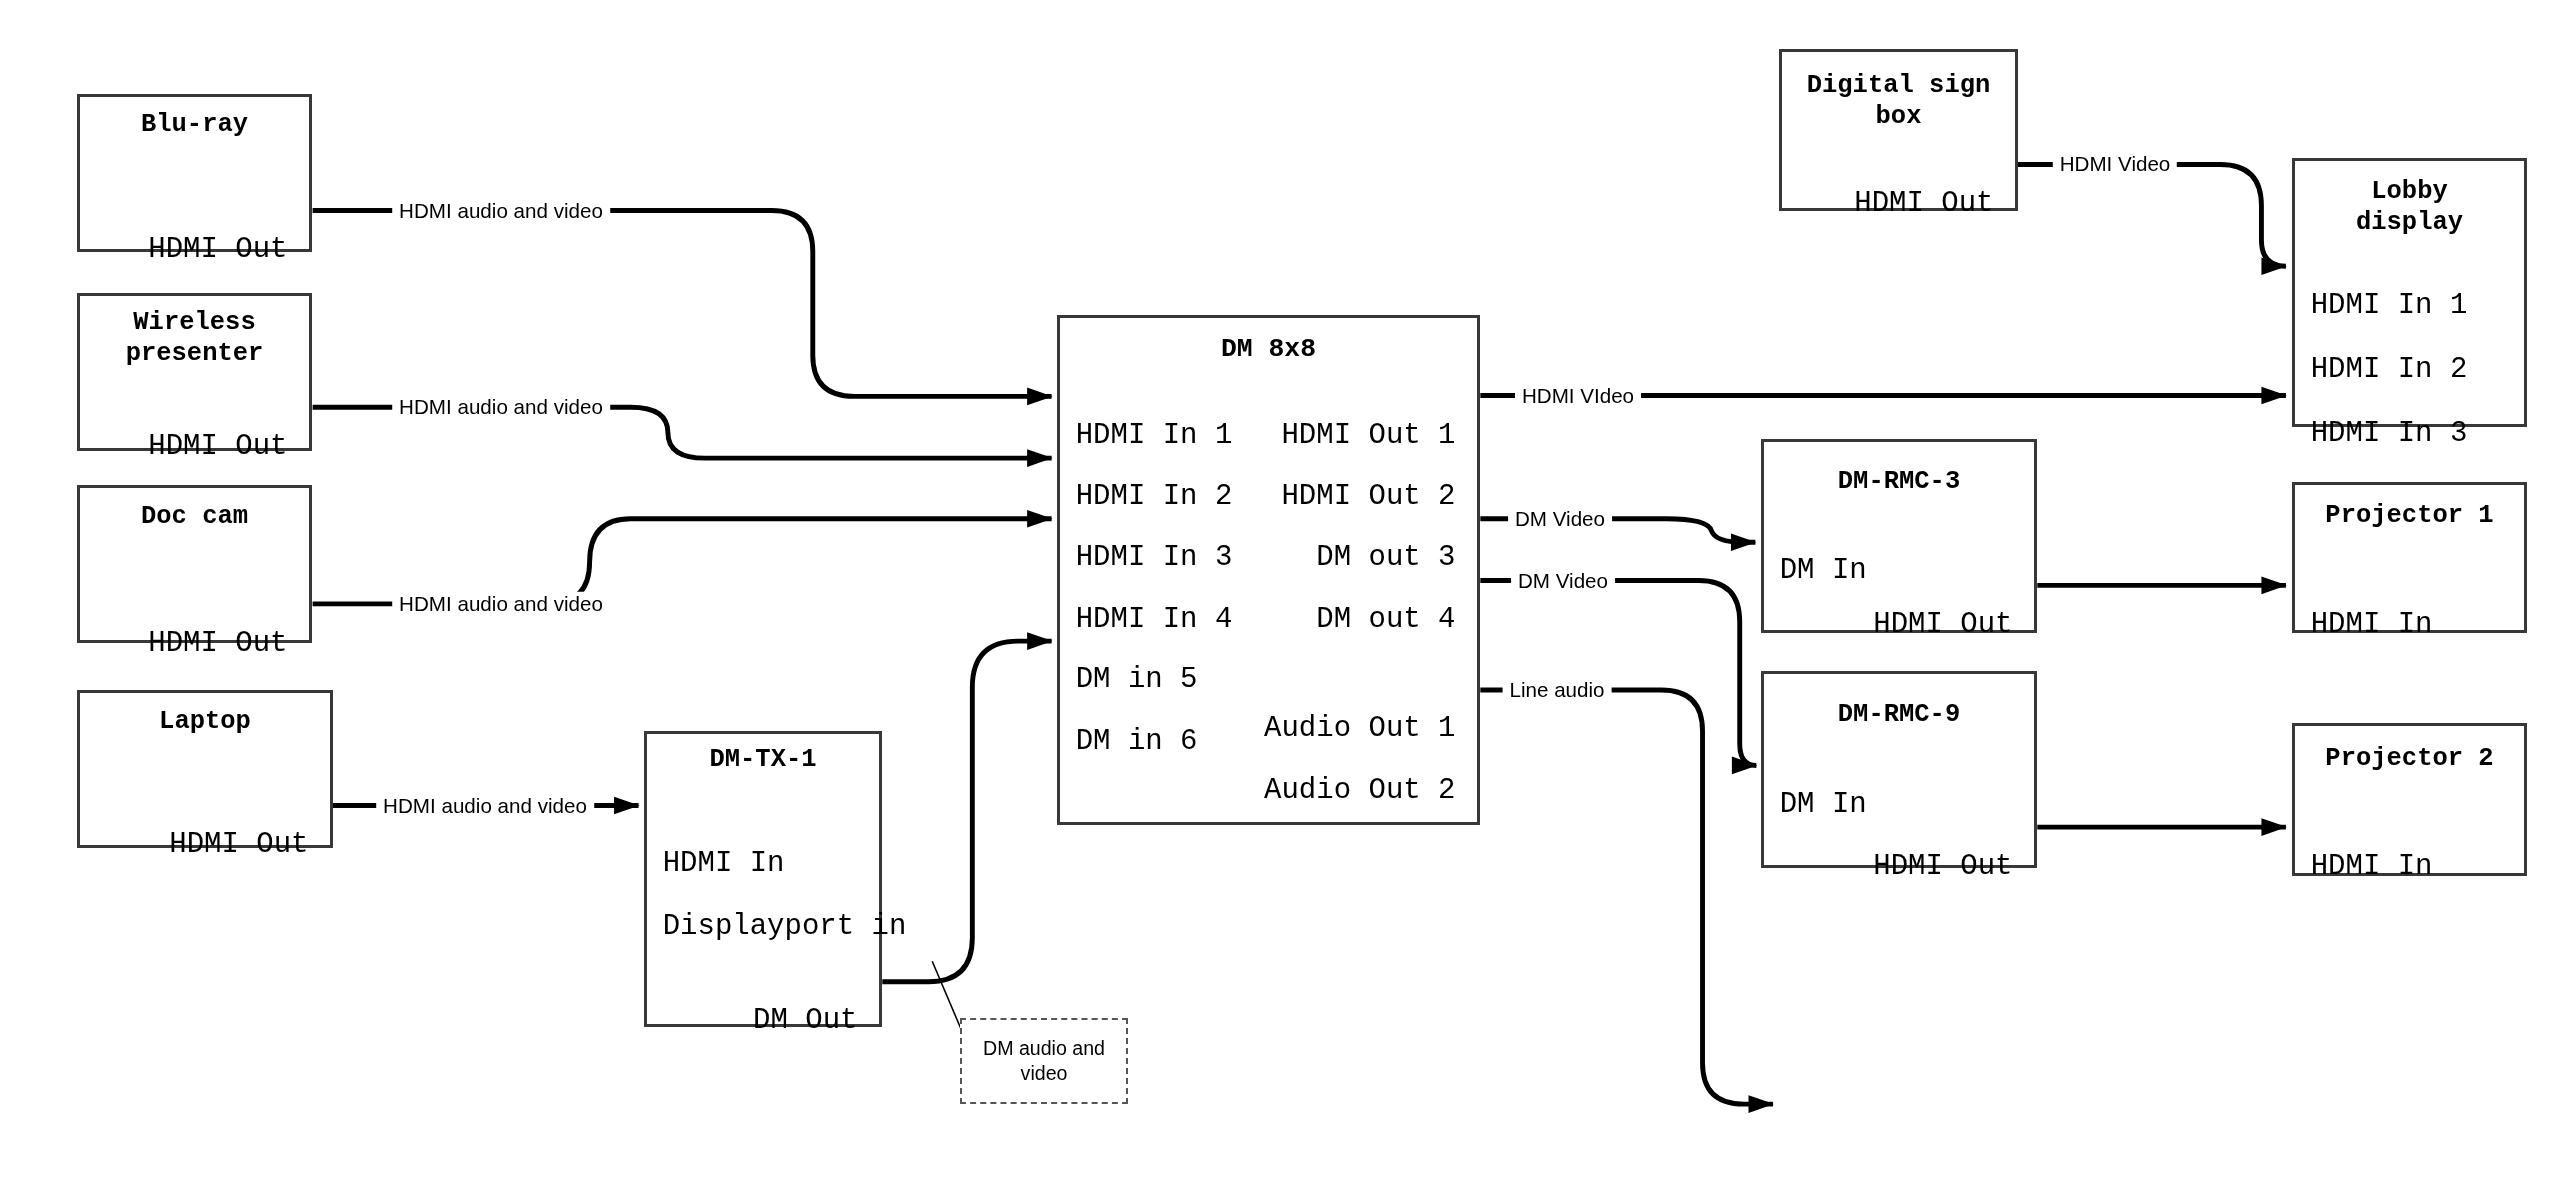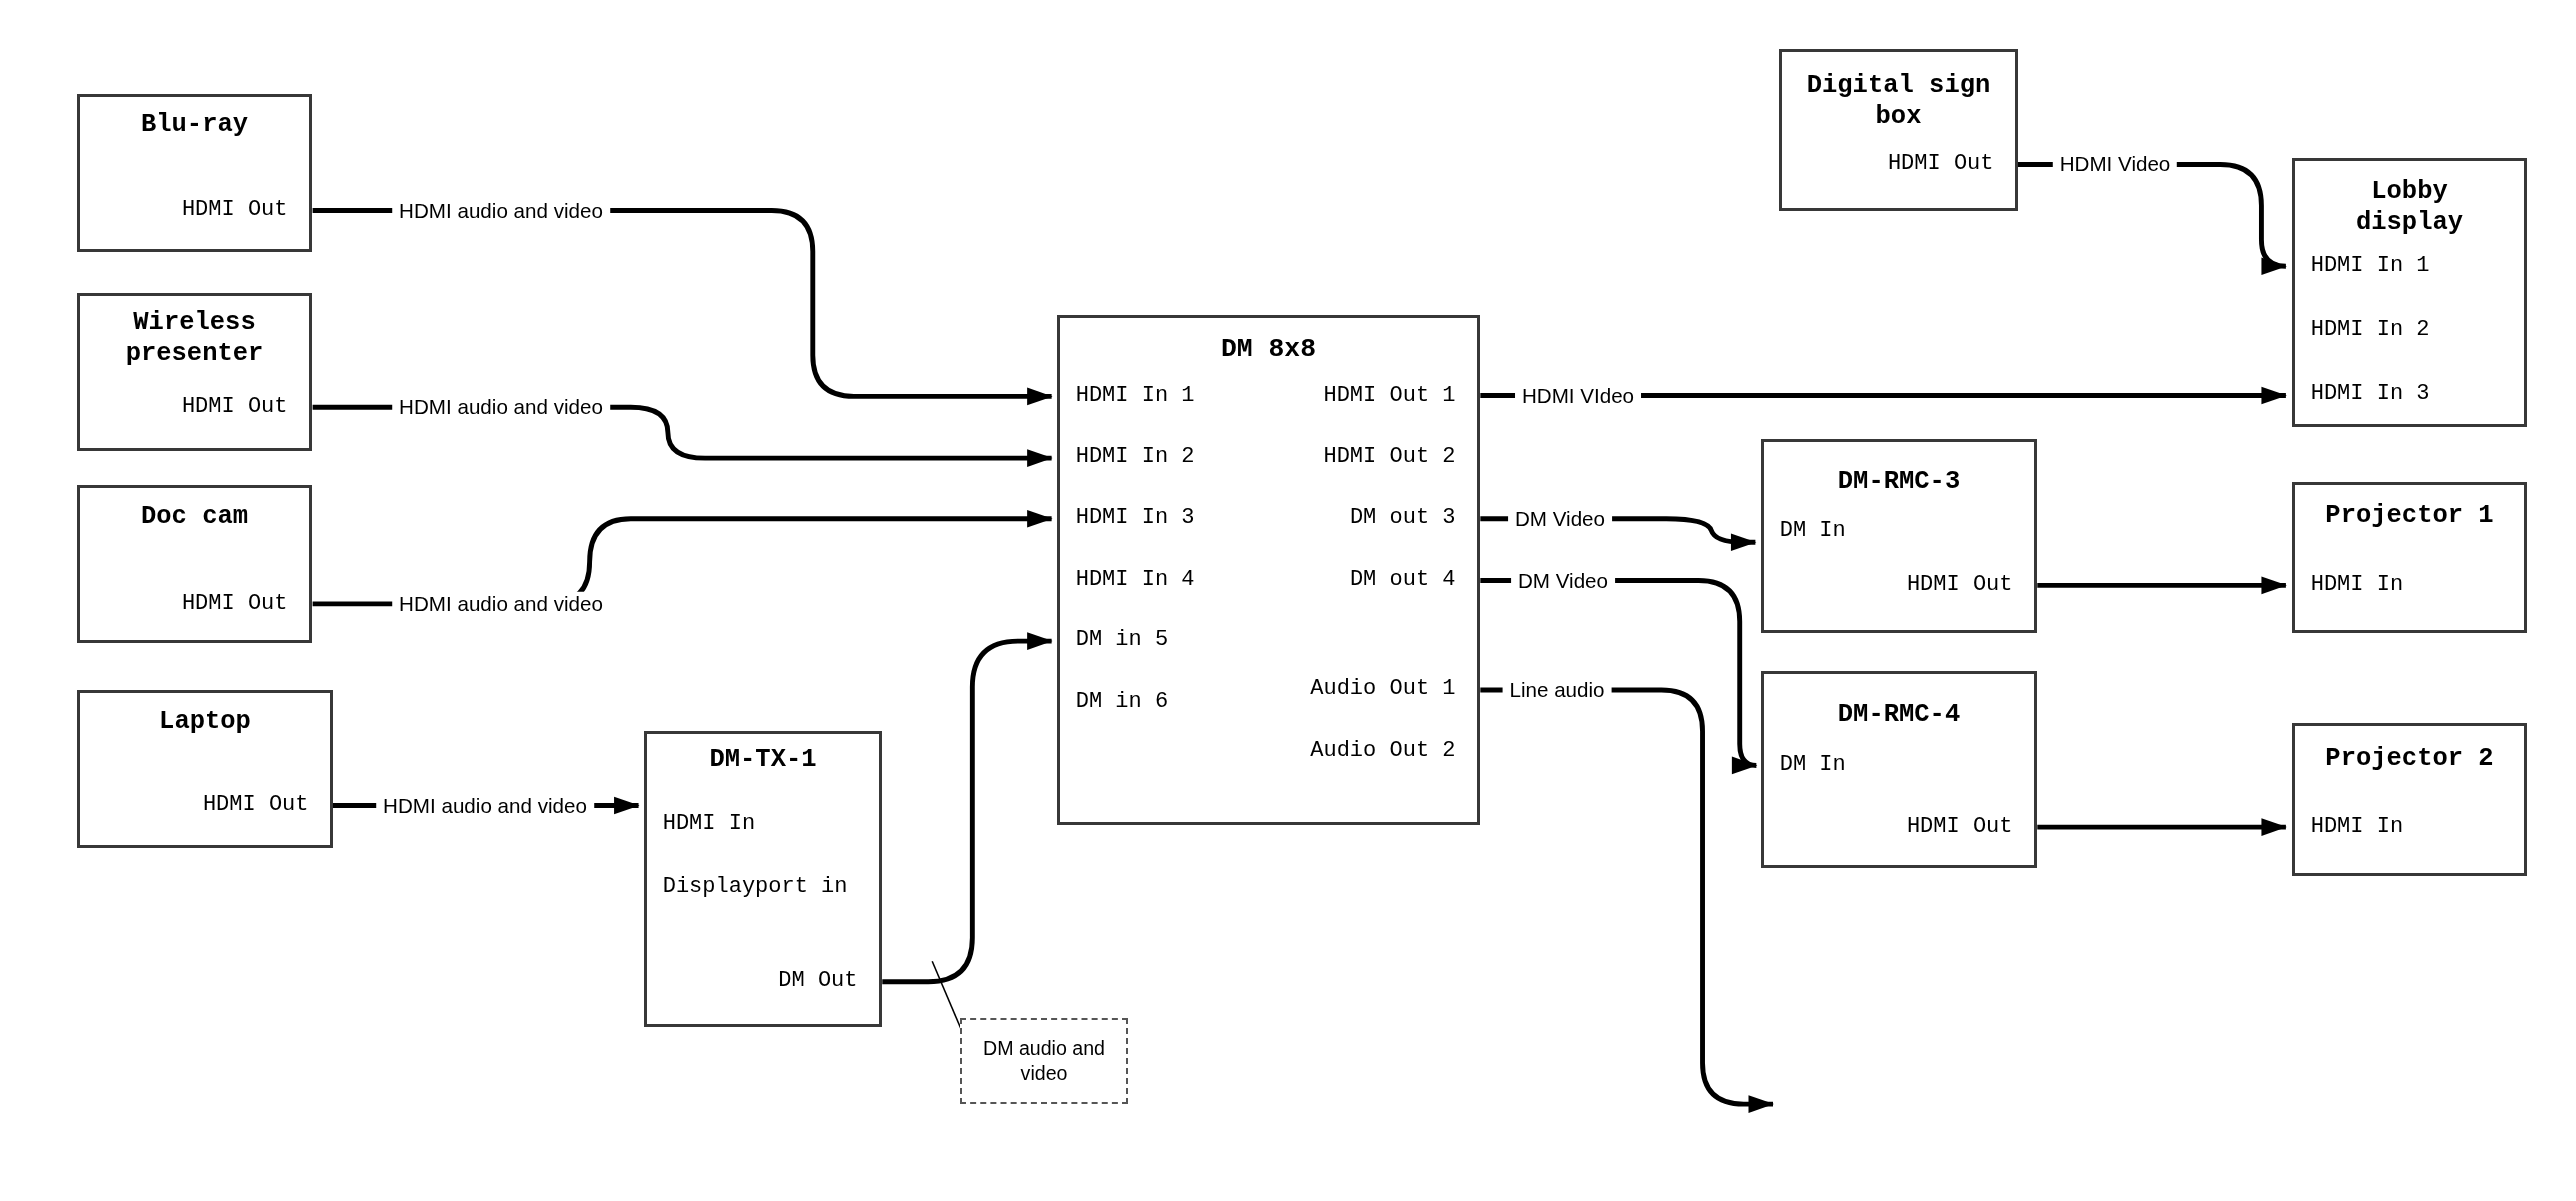--- a/index.html
+++ b/index.html
@@ -34,23 +34,24 @@
     left: 0;
     width: 100%;
     text-align: center;
     font-weight: bold;
     font-size: 25.5px;
     line-height: 31px;
     white-space: pre-line;
   }
   .port {
     position: absolute;
-    font-size: 22px;
+    font-size: 29px;
     line-height: 27.4px;
     white-space: nowrap;
+    margin-top: 40px;
   }
   .pl { left: 15.7px; }
   .pr { right: 21.5px; text-align: right; }
   .wire-label {
     position: absolute;
     transform: translate(-50%, -50%);
     background: #ffffff;
     padding: 0 6.9px;
     font-size: 20.6px;
     line-height: 24.5px;
@@ -161,21 +162,21 @@
     <div class="port pl" style="top:75px">DM In</div>
     <div class="port pr" style="top:129px">HDMI Out</div>
   </div>
 
   <div class="box" style="left:2292px; top:482px; width:235px; height:151px">
     <div class="title" style="top:14.7px">Projector 1</div>
     <div class="port pl" style="top:86px">HDMI In</div>
   </div>
 
   <div class="box" style="left:1761px; top:671px; width:276px; height:197px">
-    <div class="title" style="top:24.5px">DM-RMC-4</div>
+    <div class="title" style="top:24.5px">DM-RMC-9</div>
     <div class="port pl" style="top:77px">DM In</div>
     <div class="port pr" style="top:139px">HDMI Out</div>
   </div>
 
   <div class="box" style="left:2292px; top:723px; width:235px; height:153px">
     <div class="title" style="top:16.6px">Projector 2</div>
     <div class="port pl" style="top:87px">HDMI In</div>
   </div>
 
 

